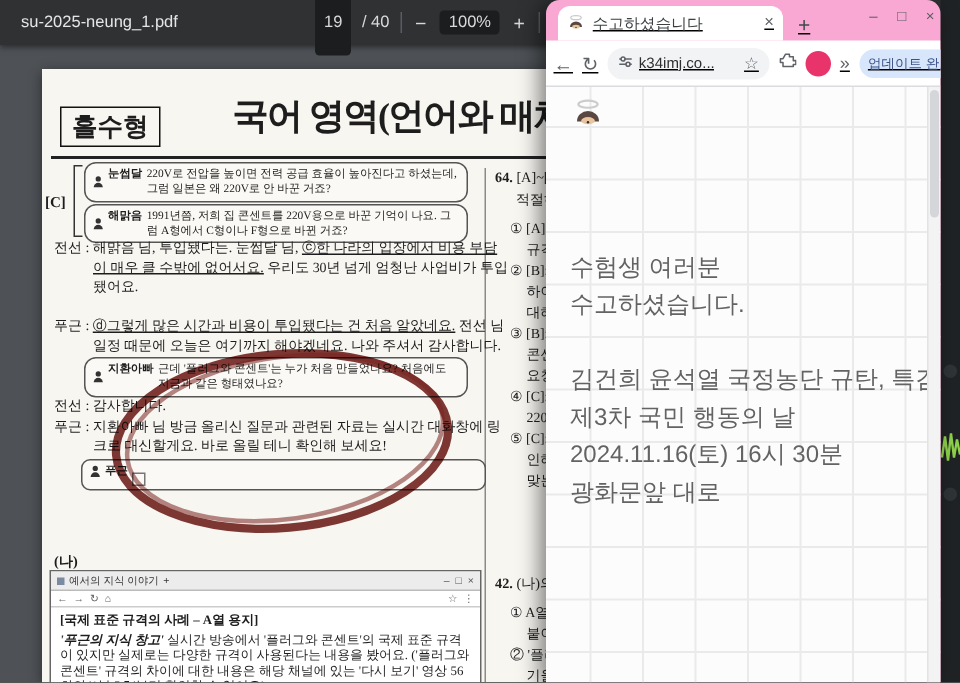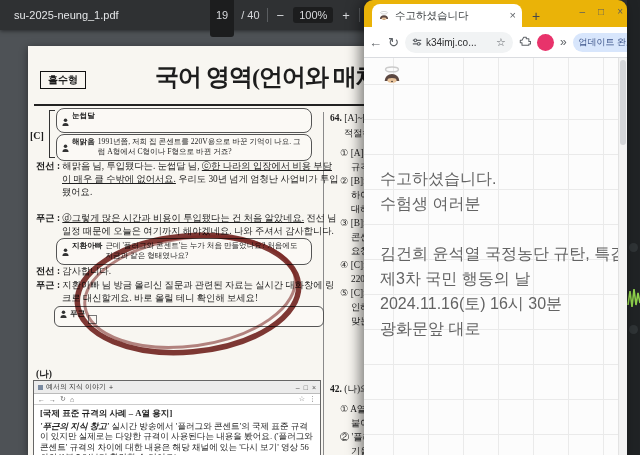--- a/index.html
+++ b/index.html
@@ -15,40 +15,40 @@
   .tb-divider{width:1px;height:14px;background:#5a5d60;}
   .tb-btn{background:none;border:none;color:#d7d9dc;font-size:13px;padding:0 2px;line-height:1;display:flex;align-items:center;}
   .zoom-box{background:#1c1d1e;border-radius:3px;padding:2px 6px;}
 
   
   .pdf-canvas{position:absolute;left:0;top:30px;width:640px;height:425px;background:#4e5256;z-index:0;}
   .page{position:absolute;left:28px;top:16px;width:599px;height:409px;background:#f8f6f1;
         color:#1d1d1d;font-family:"Liberation Serif","DejaVu Serif",serif;overflow:hidden;
         box-shadow:0 2px 8px rgba(0,0,0,.45);}
   .badge{position:absolute;left:12px;top:25px;border:1.5px solid #111;padding:1px 7px;
-         font-size:10px;font-weight:bold;}
+         font-size:17px;font-weight:bold;}
   .etitle{position:absolute;left:127px;top:15px;font-size:24px;font-weight:bold;letter-spacing:-1px;white-space:nowrap;}
   .hrule{position:absolute;left:6px;top:58px;width:588px;border-top:2px solid #222;}
   .vdivider{position:absolute;left:295px;top:66px;height:343px;border-left:1px solid #8a8a8a;}
 
   .bracket-label{position:absolute;left:2px;top:84px;font-size:10px;font-weight:bold;}
   .bracket-line{position:absolute;left:21px;top:64px;height:48px;border-left:1px solid #333;}
   .bracket-line:before,.bracket-line:after{content:"";position:absolute;left:0;width:5px;border-top:1px solid #333;}
   .bracket-line:before{top:0;} .bracket-line:after{bottom:0;}
 
   .chatgroup{position:absolute;left:28px;top:62px;width:256px;display:flex;flex-direction:column;gap:1px;}
   .chatbox{display:flex;align-items:flex-start;gap:3px;border:1px solid #555;border-radius:8px;
            padding:2px 5px;background:#fbf9f5;}
   .cicon{flex:none;margin-top:1px;}
   .cnick{flex:none;font-weight:bold;font-size:7.6px;white-space:nowrap;}
   .ctext{flex:1;font-size:7.6px;line-height:1.35;}
 
   .para{position:absolute;font-size:9.3px;line-height:13px;width:278px;
         padding-left:26px;text-indent:-26px;}
-  .spk{font-weight:bold;}
+  .spk{font-weight:normal;}
   .u{text-decoration:underline;text-underline-offset:1px;}
   .p1{left:8px;top:114px;}
   .p2{left:8px;top:166px;}
   .chat2{position:absolute;left:28px;top:192px;width:256px;}
   .p3{left:8px;top:219px;}
   .p4{left:8px;top:233px;}
 
   .linkbox{position:absolute;left:26px;top:260px;width:258px;border:1px solid #555;border-radius:6px;
            background:#fbf9f5;display:flex;align-items:flex-start;gap:3px;padding:2px 5px;font-size:7.6px;}
   .linkcol{flex:1;line-height:1.45;}
@@ -82,22 +82,22 @@
   .ind{padding-left:11px;}
 
   .annotation{position:absolute;left:20px;top:180px;mix-blend-mode:multiply;pointer-events:none;}
 
   
   .side-strip{position:absolute;left:627px;top:0;width:13px;height:455px;background:#202325;z-index:2;}
   .strip-dot{position:absolute;left:2px;width:9px;height:9px;border-radius:50%;background:#3a3f42;opacity:.6;}
   .squiggle{position:absolute;left:0;top:283px;}
 
   
-  .browser{position:absolute;left:364px;top:0;width:263px;height:455px;z-index:3;background:#eab308;
-           border-radius:9px 9px 0 0;box-shadow:-4px 2px 14px rgba(0,0,0,.5);overflow:hidden;}
+  .browser{position:absolute;left:364px;top:0;width:263px;height:455px;z-index:3;background:#f9a8d4;
+           border-radius:9px 9px 0 0;box-shadow:-4px 2px 14px rgba(0,0,0,.5);overflow:hidden;text-decoration:underline;}
   .tabstrip{height:27px;display:flex;align-items:flex-end;position:relative;}
   .tab{margin-left:8px;width:138px;height:23px;background:#fff;border-radius:8px 8px 0 0;
        display:flex;align-items:center;padding:0 6px;gap:5px;}
   .tab-title{flex:1;font-size:10.5px;color:#3c4043;white-space:nowrap;overflow:hidden;text-overflow:ellipsis;}
   .tab-close{font-size:11px;color:#5f6368;line-height:1;}
   .newtab{font-size:14px;color:#44474a;margin:0 0 4px 10px;line-height:1;}
   .win-controls{position:absolute;right:4px;top:6px;display:flex;gap:13px;color:#5a5d61;font-size:10px;}
   .btoolbar{height:30px;background:#fff;display:flex;align-items:center;padding:0 5px;gap:6px;
             border-bottom:1px solid #dadce0;}
   .nav-ic{font-size:13px;color:#5f6368;line-height:1;}
@@ -160,20 +160,21 @@
       <span class="bracket-label">[C]</span>
       <div class="bracket-line"></div>
 
       <div class="chatgroup">
         <div class="chatbox">
           <span class="cicon"><svg width="7" height="8" viewBox="0 0 8 9">
                 <circle cx="4" cy="2.5" r="2" fill="#333"></circle>
                 <path d="M0.5 9a3.5 3.5 0 0 1 7 0z" fill="#333"></path>
               </svg></span>
           <span class="cnick">눈썹달</span>
+          <span class="ctext">220V로 전압을 높이면 전력 공급 효율이 높아진다고 하셨는데, 그럼 일본은 왜 220V로 안 바꾼 거죠?</span>
         </div>
         <div class="chatbox">
           <span class="cicon"><svg width="7" height="8" viewBox="0 0 8 9">
                 <circle cx="4" cy="2.5" r="2" fill="#333"></circle>
                 <path d="M0.5 9a3.5 3.5 0 0 1 7 0z" fill="#333"></path>
               </svg></span>
           <span class="cnick">해맑음</span>
           <span class="ctext">1991년쯤, 저희 집 콘센트를 220V용으로 바꾼 기억이 나요. 그럼 A형에서 C형이나 F형으로 바뀐 거죠?</span>
         </div>
       </div>
@@ -334,22 +335,22 @@
     <div class="bcontent">
       <span class="bow">
         <svg width="22" height="19" viewBox="0 0 24 20">
             <ellipse cx="12" cy="4.5" rx="7" ry="2.6" fill="none" stroke="#cccccc" stroke-width="1.6"></ellipse>
             <path d="M4 17a8 7.5 0 0 1 16 0z" fill="#5b4741"></path>
             <ellipse cx="12" cy="16.5" rx="5" ry="2.6" fill="#e9c49c"></ellipse>
             <circle cx="12" cy="17.6" r="0.9" fill="#3a2d28"></circle>
           </svg>
       </span>
       <div class="ptext block1">
+        <div>수험생 여러분</div>
         <div>수고하셨습니다.</div>
-        <div>수험생 여러분</div>
       </div>
       <div class="ptext block2">
         <div>김건희 윤석열 국정농단 규탄, 특검 촉구</div>
         <div>제3차 국민 행동의 날</div>
         <div>2024.11.16(토) 16시 30분</div>
         <div>광화문앞 대로</div>
       </div>
       <div class="bscroll">
           <div class="bthumb"></div>
         </div>

